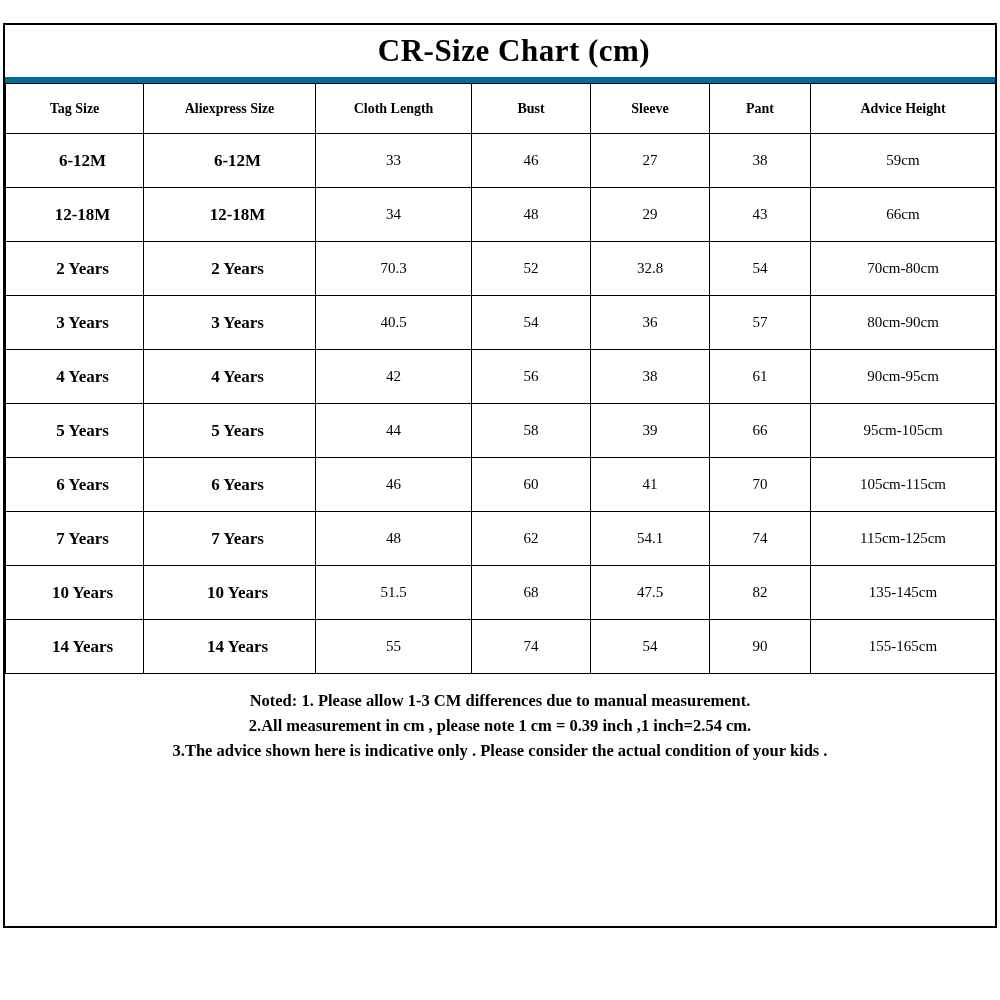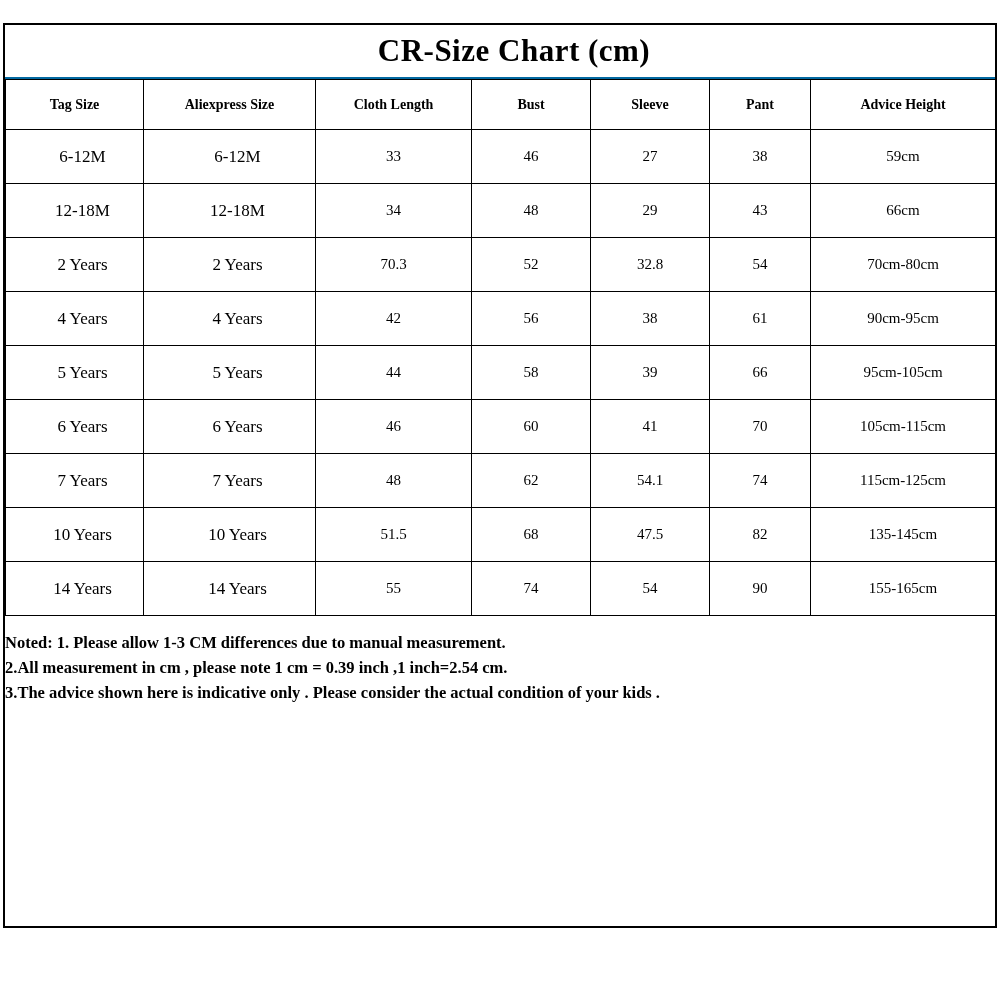--- a/index.html
+++ b/index.html
@@ -28,21 +28,21 @@
     height: 905px;
     border: 2px solid #000000;
     box-sizing: border-box;
     background: #ffffff;
   }
   .title-row {
     height: 52px;
     display: flex;
     align-items: center;
     justify-content: center;
-    border-bottom: 2px solid #0369a1;
+    border-bottom: 6px solid #0369a1;
     padding-left: 28px;
   }
   .title {
     font-size: 31px;
     font-weight: bold;
     letter-spacing: 0.5px;
     font-family: "Liberation Serif", serif;
   }
   table.size-table {
     width: 100%;
@@ -62,34 +62,35 @@
     font-weight: bold;
     font-family: "Liberation Serif", serif;
   }
   table.size-table td {
     height: 53px;
     font-size: 15px;
     font-family: "Liberation Serif", serif;
   }
   table.size-table td.bold-cell {
     font-size: 17px;
-    font-weight: normal;
+    font-weight: bold;
     padding-left: 16px;
   }
   
   col.c0 { width: 138px; }
   col.c1 { width: 172px; }
   col.c2 { width: 156px; }
   col.c3 { width: 119px; }
   col.c4 { width: 119px; }
   col.c5 { width: 101px; }
   col.c6 { width: 185px; }
 
   .notes {
     padding-top: 14px;
+    text-align: center;
   }
   .notes .note-line {
     font-size: 16.5px;
     font-weight: bold;
     line-height: 25px;
     font-family: "Liberation Serif", serif;
   }
 </style>
 </head>
 <body>
@@ -144,20 +145,29 @@
         <tr>
           <td class="bold-cell">2 Years</td>
           <td class="bold-cell">2 Years</td>
           <td>70.3</td>
           <td>52</td>
           <td>32.8</td>
           <td>54</td>
           <td>70cm-80cm</td>
         </tr>
         <tr>
+          <td class="bold-cell">3 Years</td>
+          <td class="bold-cell">3 Years</td>
+          <td>40.5</td>
+          <td>54</td>
+          <td>36</td>
+          <td>57</td>
+          <td>80cm-90cm</td>
+        </tr>
+        <tr>
           <td class="bold-cell">4 Years</td>
           <td class="bold-cell">4 Years</td>
           <td>42</td>
           <td>56</td>
           <td>38</td>
           <td>61</td>
           <td>90cm-95cm</td>
         </tr>
         <tr>
           <td class="bold-cell">5 Years</td>

